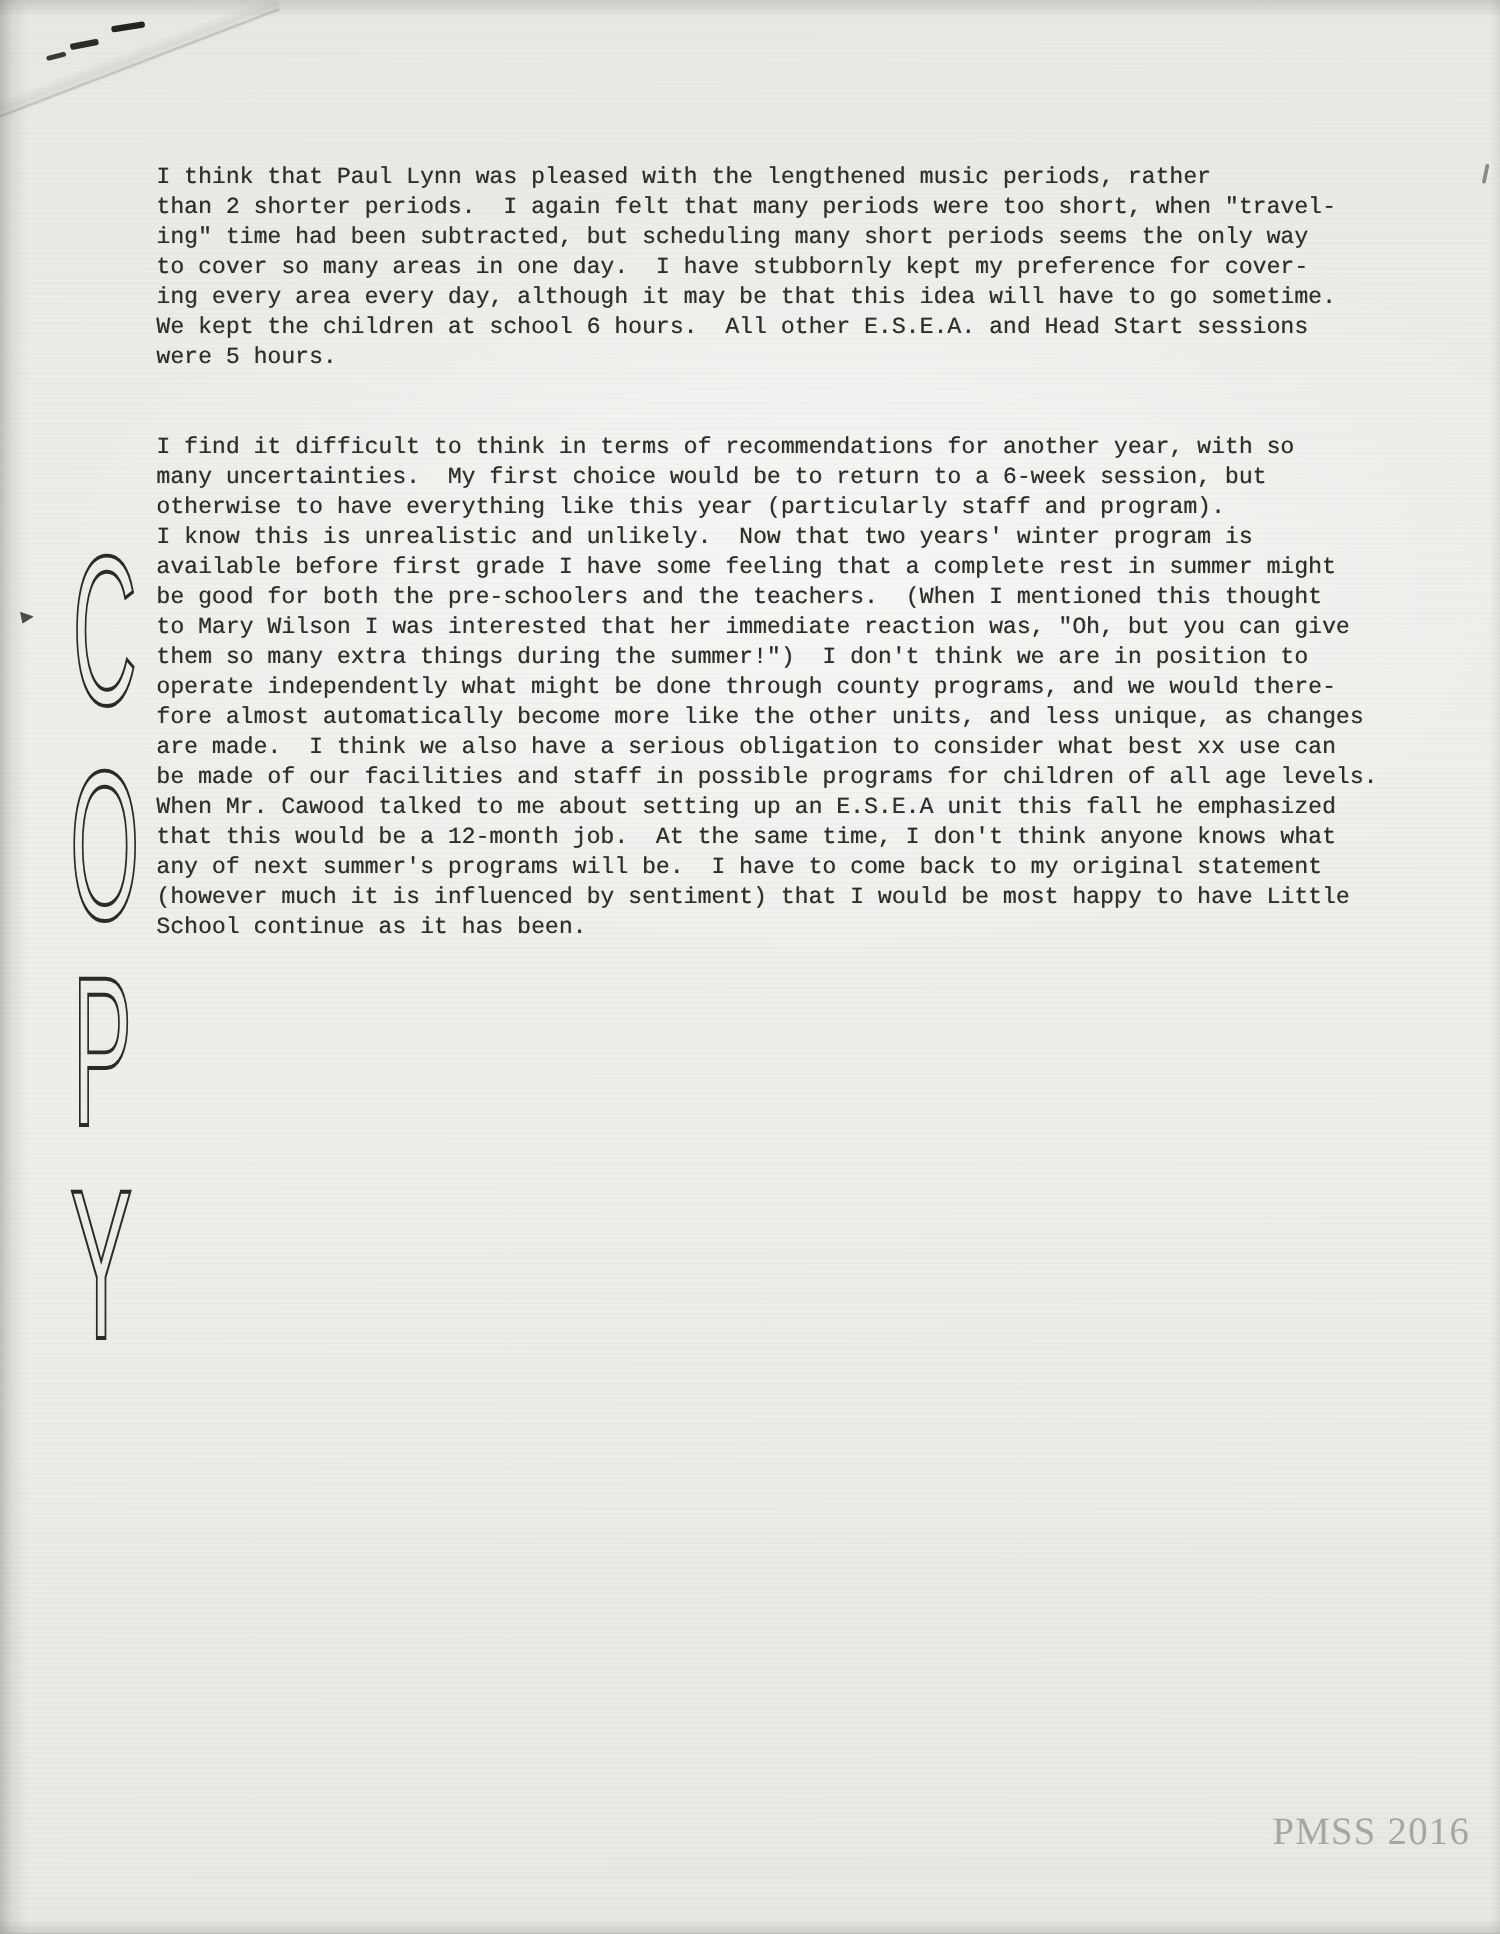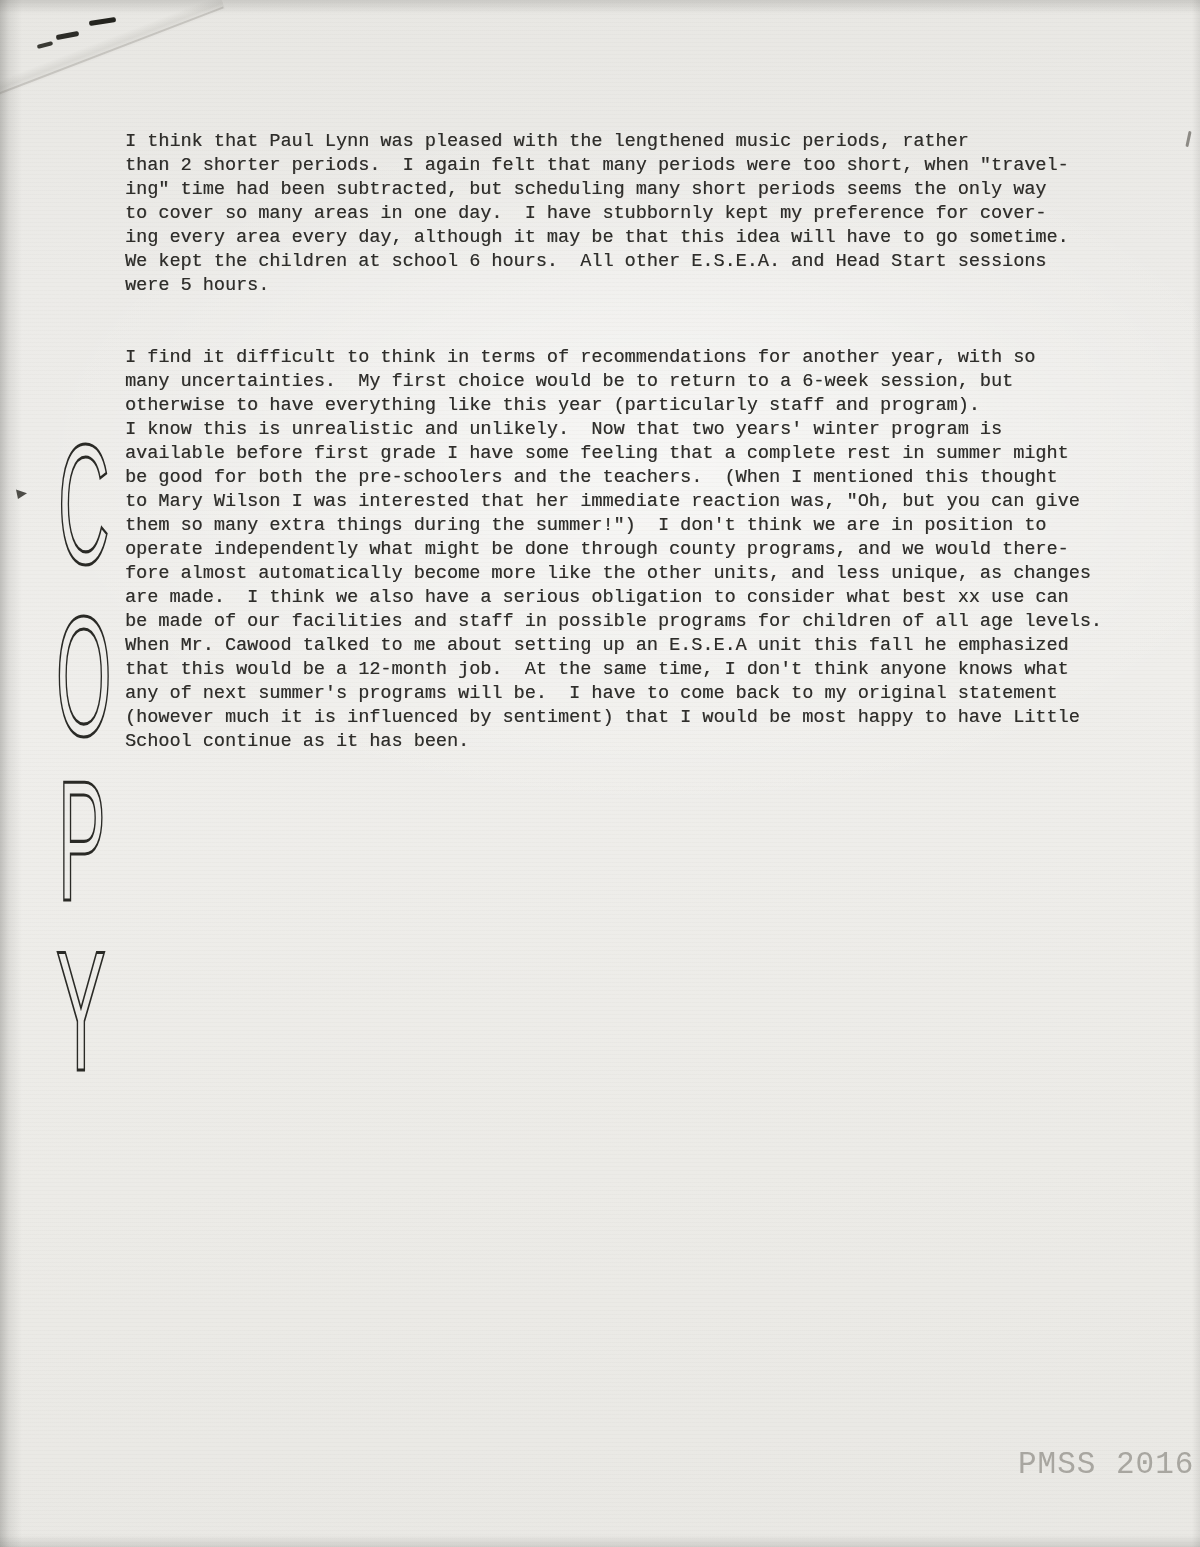--- a/index.html
+++ b/index.html
@@ -89,21 +89,21 @@
     font-family: "Liberation Sans", sans-serif;
     font-weight: normal;
     font-size: 170px;
     fill: none;
     stroke: #2a2a26;
     stroke-width: 2.4;
   }
   
   .watermark {
     position: absolute; left: 1018px; top: 1447px;
-    font-family: Liberation Mono, monospace;
+    font-family: Liberation Serif, serif;
     font-size: 31px;
     color: #a8a6a0;
     letter-spacing: 1px;
   }
 </style>
 </head>
 <body>
 
 <div class="paper">
 

